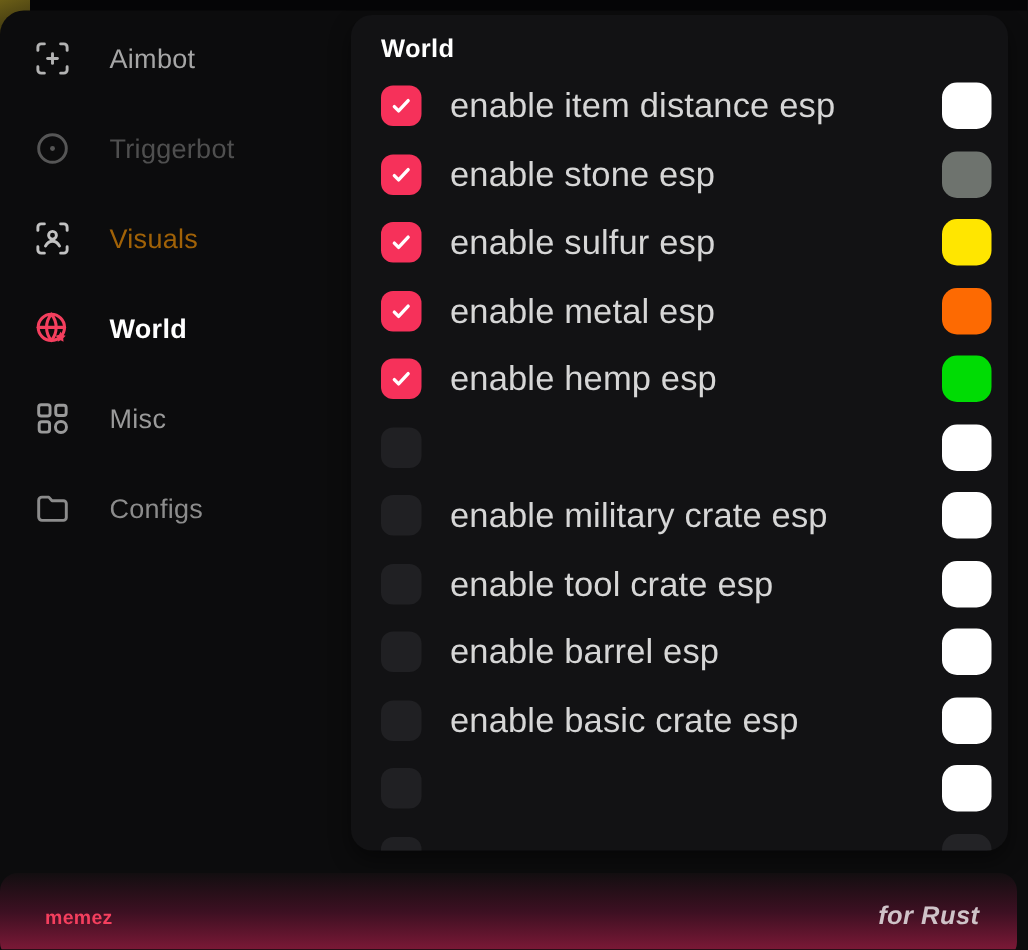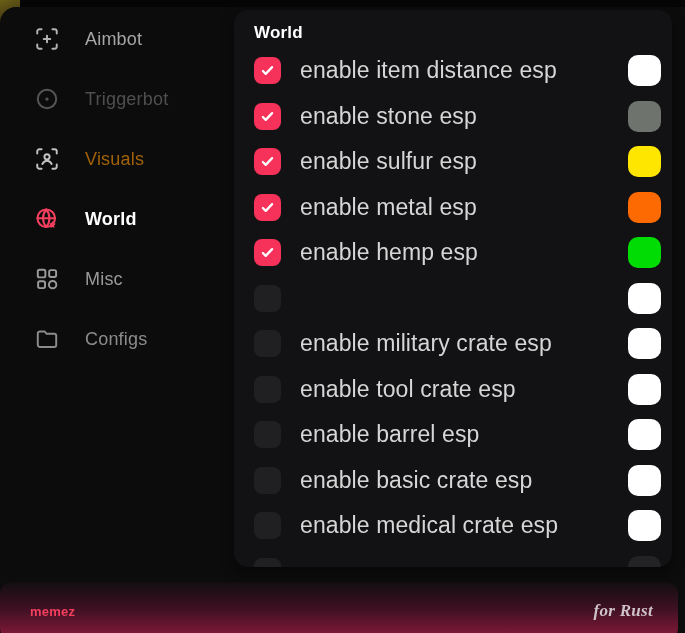--- a/index.html
+++ b/index.html
@@ -21,21 +21,21 @@
     z-index:1;
     overflow:hidden;
   }
   
   #sidebar {
     position:absolute; left:0; top:0; width:233px; height:560px;
     padding-top:2px;
   }
   .side-item {
     height:60px; display:flex; align-items:center;
-    padding-left:34px; gap:25px; cursor:pointer;
+    padding-left:22px; gap:25px; cursor:pointer;
   }
   .side-item .icon { width:26px; height:26px; flex:0 0 26px; }
   .side-item .icon svg { width:100%; height:100%; display:block; }
   .side-item .lbl { font-size:18px; letter-spacing:.2px; }
   
   #panel {
     position:absolute; left:234px; top:3px; width:438px; height:557px;
     background:#121214; border-radius:14px;
     overflow:hidden;
     box-shadow:0 6px 14px rgba(0,0,0,.45);
@@ -66,21 +66,21 @@
   #footer {
     position:absolute; left:0; top:575px; width:678px; height:58px;
     border-radius:12px;
     background:linear-gradient(to bottom,#120e10 0%, #3d1022 45%, #8c1b3c 100%);
     display:flex; align-items:center;
     padding:0 25px 0 30px;
   }
   #brand { font-size:13px; font-weight:700; color:#f43f5e; letter-spacing:.2px; }
   #tagline {
     margin-left:auto; font-size:17px; font-weight:700; font-style:italic;
-    color:#cfc3c8; letter-spacing:.3px;font-family:Liberation Serif, serif;
+    color:#cfc3c8; letter-spacing:.3px;
   }
 </style>
 </head>
 <body>
 
 <div id="corner-glow"></div>
 
 <div id="window">
   <nav id="sidebar">
       <div class="side-item">
@@ -227,21 +227,20 @@
           <span class="lbl">enable barrel esp</span>
           <div class="swatch" style="background: rgb(255, 255, 255);"></div>
         </div>
         <div class="row">
           <div class="checkbox"></div>
           <span class="lbl">enable basic crate esp</span>
           <div class="swatch" style="background: rgb(255, 255, 255);"></div>
         </div>
         <div class="row">
           <div class="checkbox"></div>
-          <span class="lbl">enable medical crate esp</span>
           <div class="swatch" style="background: rgb(255, 255, 255);"></div>
         </div>
         <div class="row">
           <div class="checkbox"></div>
           <span class="lbl"></span>
           <div class="swatch" style="background: rgb(35, 35, 38);"></div>
         </div>
       </div>
   </section>
 

